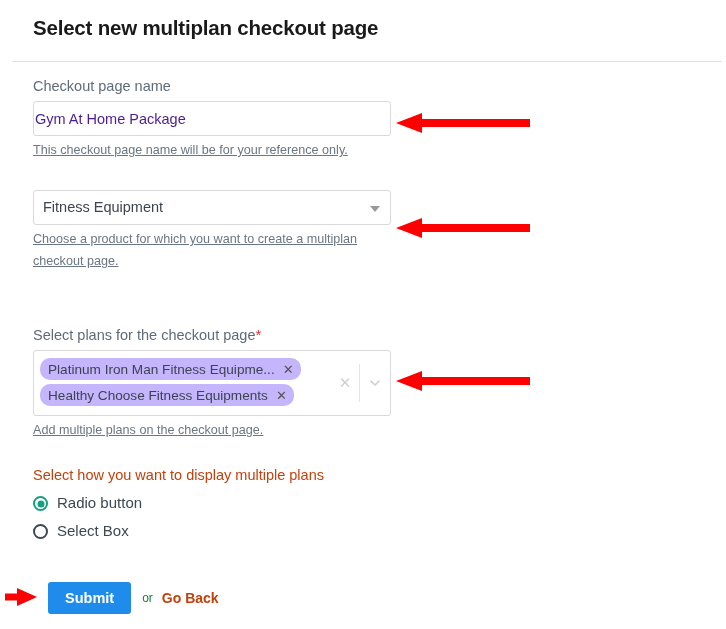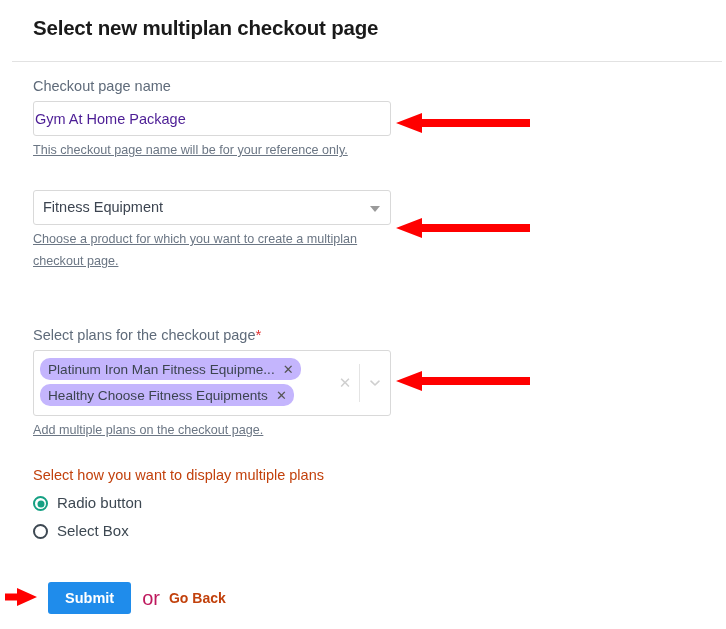--- a/index.html
+++ b/index.html
@@ -227,22 +227,22 @@
     font-family: "Liberation Sans", sans-serif;
     font-size: 14.5px;
     font-weight: bold;
     padding: 0 17px;
     height: 32px;
     border-radius: 3px;
     cursor: pointer;
   }
   .or-text {
     margin: 0 9px 0 11px;
-    font-size: 20px;
-    color: #be185d;
+    font-size: 12px;
+    color: #15803d;
   }
   .go-back {
     font-size: 14px;
     color: #c2410c;
     text-decoration: none;
     font-weight: bold;
     cursor: pointer;
   }
 
   

